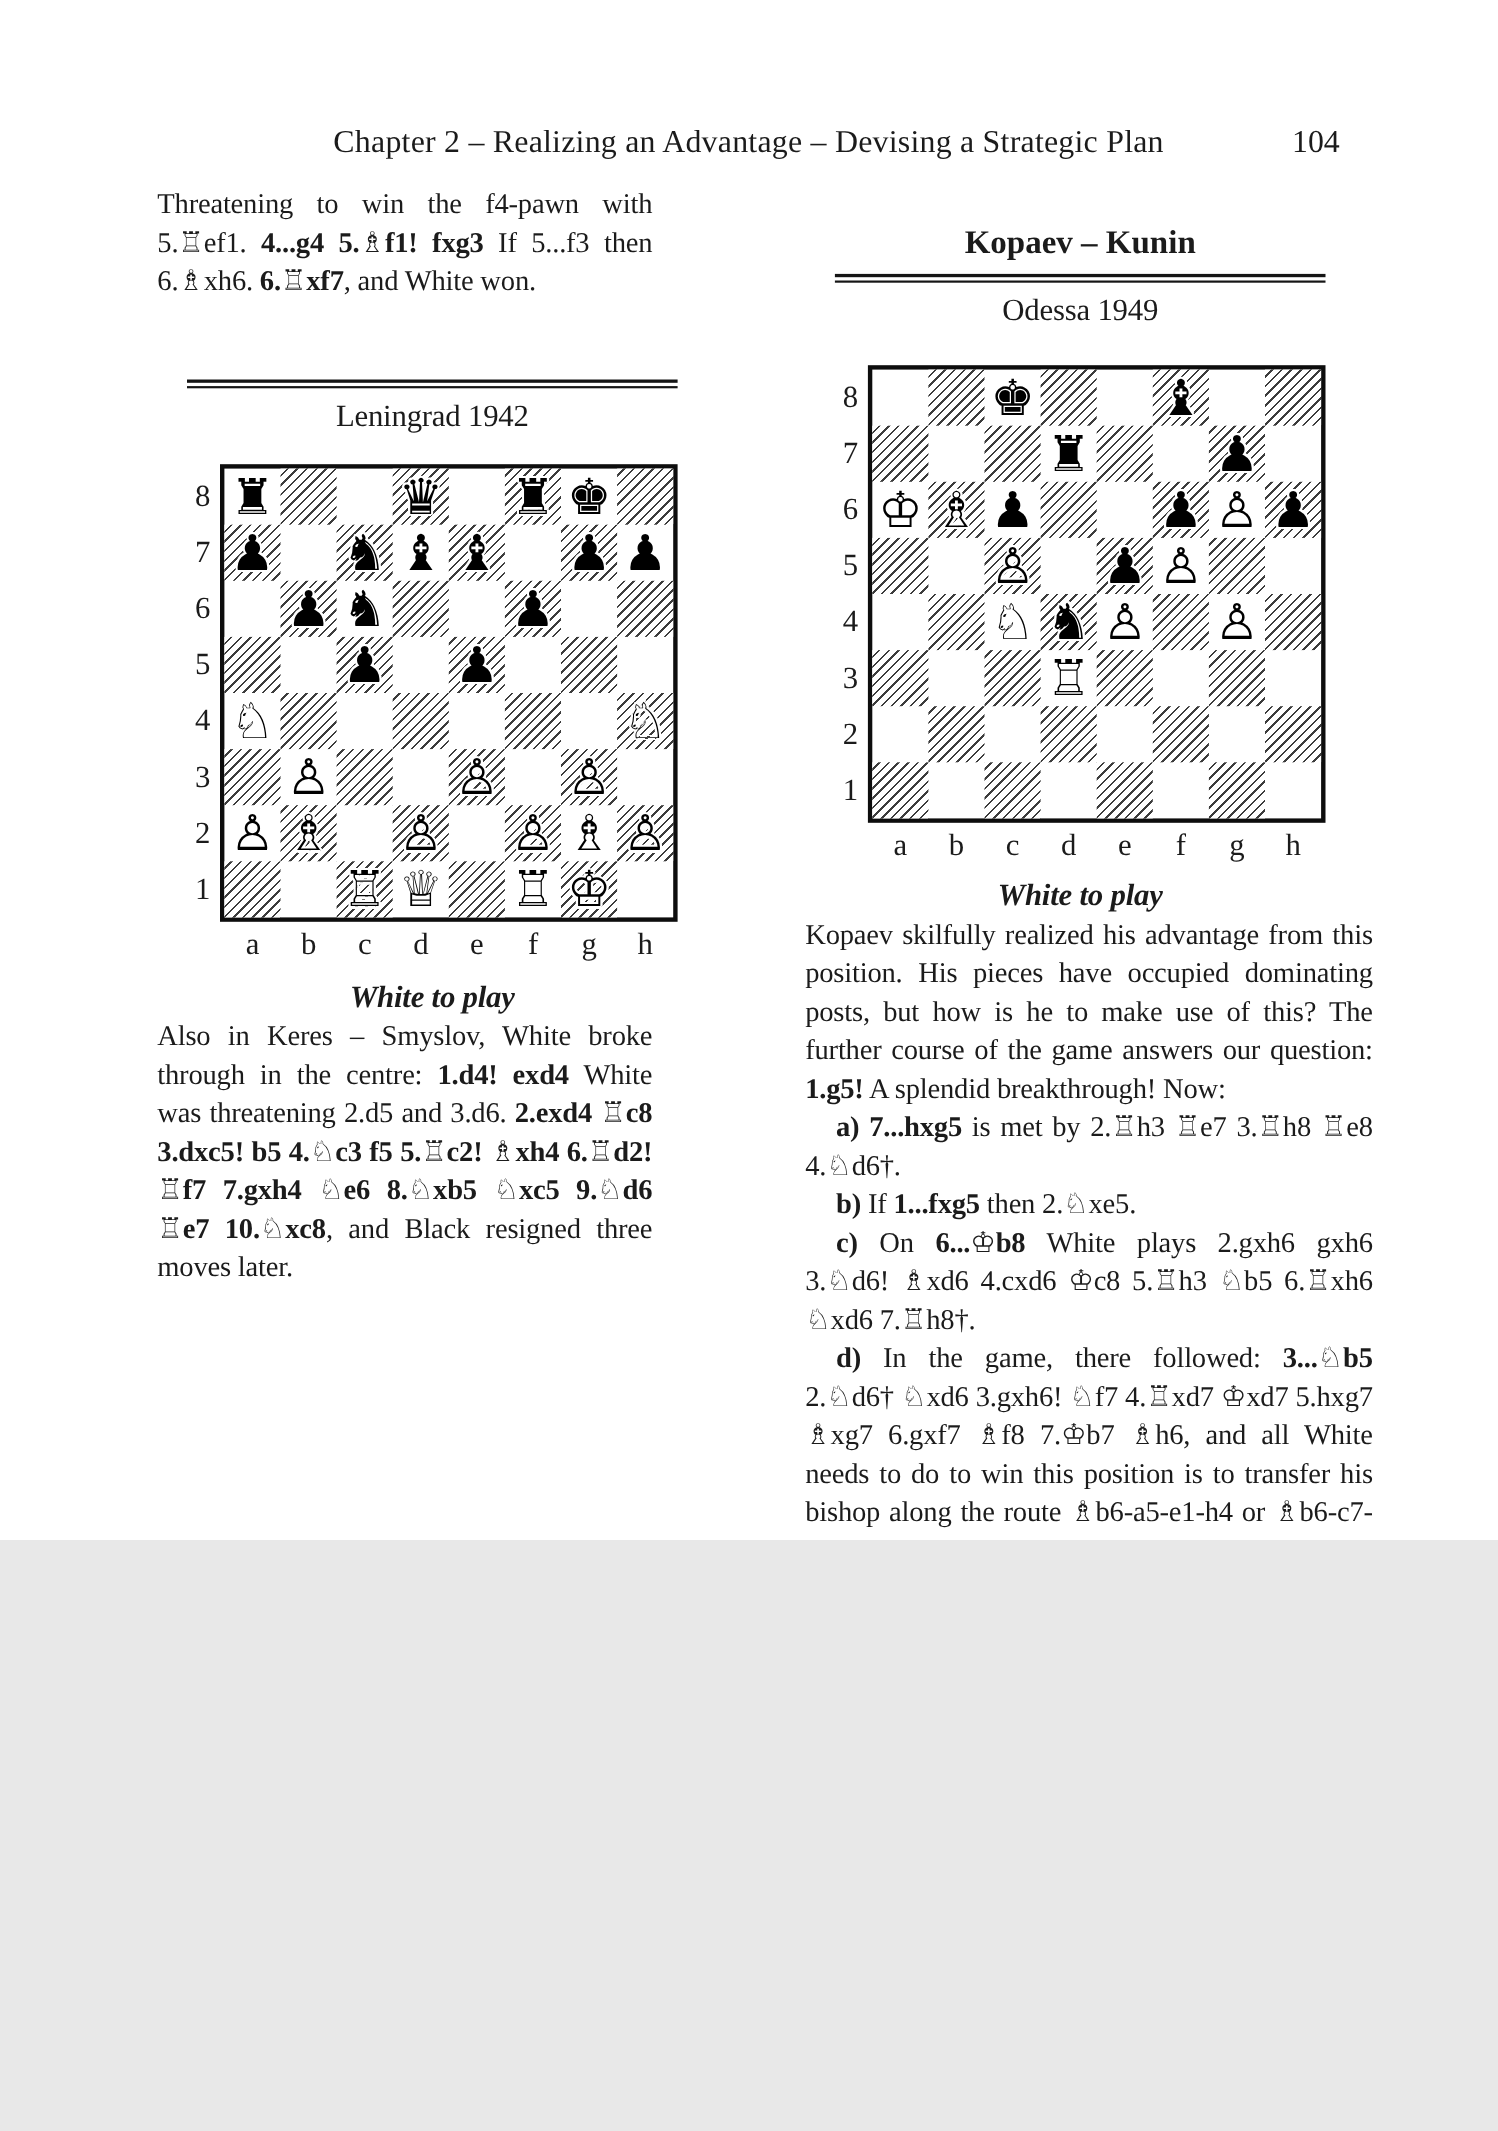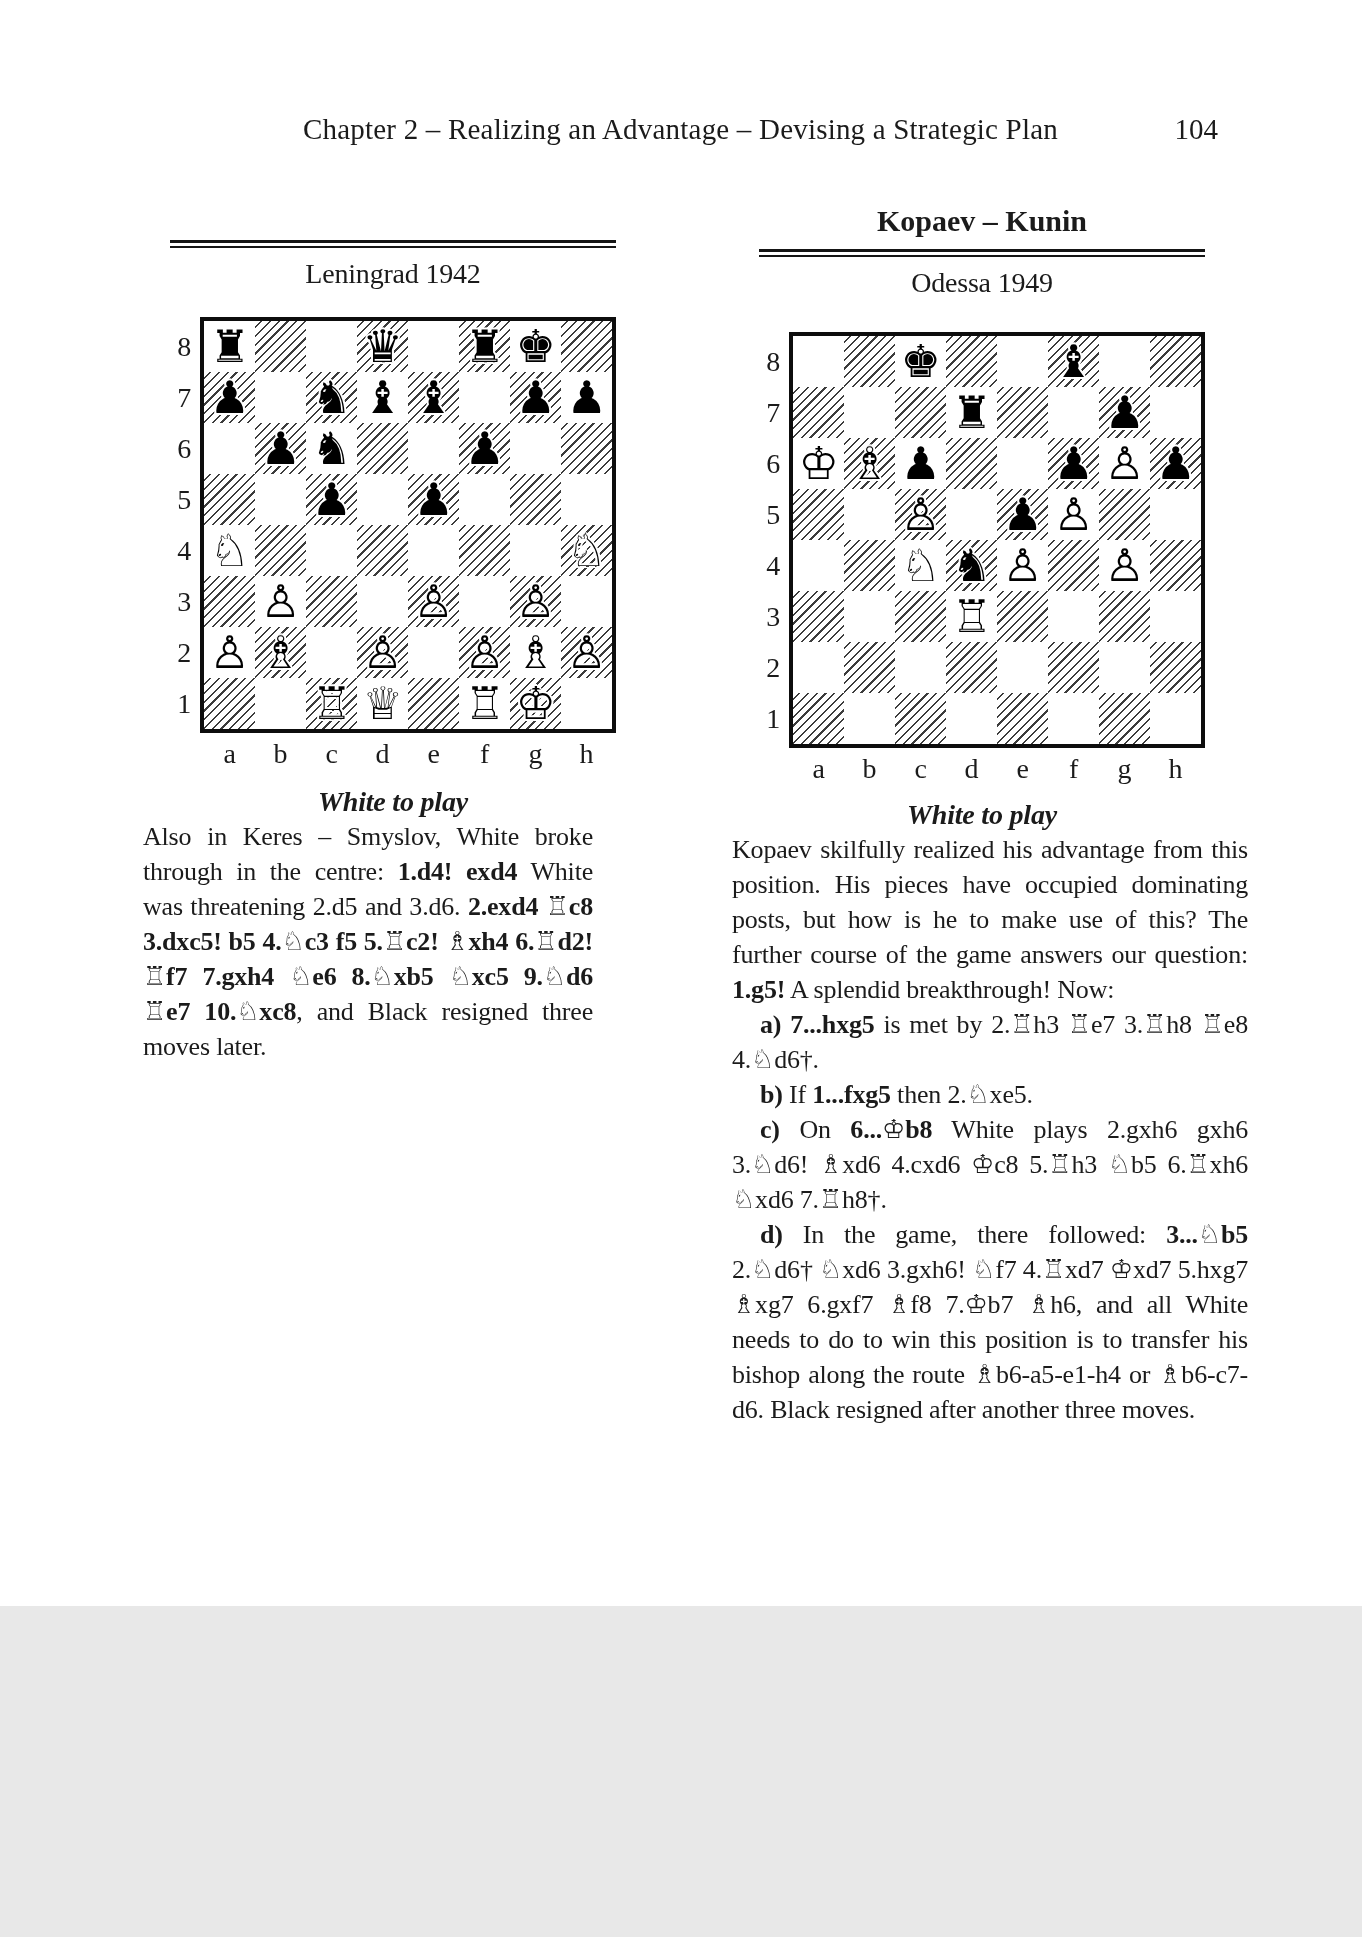--- a/index.html
+++ b/index.html
@@ -1,18 +1,18 @@
 <!DOCTYPE html>
 <html><head>
 <meta charset="utf-8">
 <style>
   html,body{margin:0;padding:0;background:#e8e8e8;}
   .page{
     position:relative;
-    width:1362px;height:1606px;
+    width:1362px;height:1400px;
     background:#ffffff;
     color:#1b1b1b;
     font-family:"Liberation Serif","DejaVu Serif","DejaVu Sans",serif;
     overflow:hidden;
   }
   
   .running-head{
     position:absolute;left:143px;top:112px;width:1075px;
     font-size:29px;line-height:34px;white-space:nowrap;
   }
@@ -76,20 +76,21 @@
 <body>
 
 <div class="page">
 
   <div class="running-head">
     <span class="chapter-title">Chapter 2 – Realizing an Advantage – Devising a Strategic Plan</span>
     <span class="page-number">104</span>
   </div>
 
   <div class="col col-left">
+    <p class="body-text">Threatening to win the f4-pawn with 5.♖ef1. <b>4...g4 5.♗f1! fxg3</b> If 5...f3 then 6.♗xh6. <b>6.♖xf7</b>, and White won.</p>
 
     <div class="game-block gb-left">
       <div class="rule"></div>
       <div class="game-venue">Leningrad 1942</div>
 
       <div class="diagram">
         <div class="board-row">
           <div class="ranks">
               <span>8</span>
               <span>7</span>

